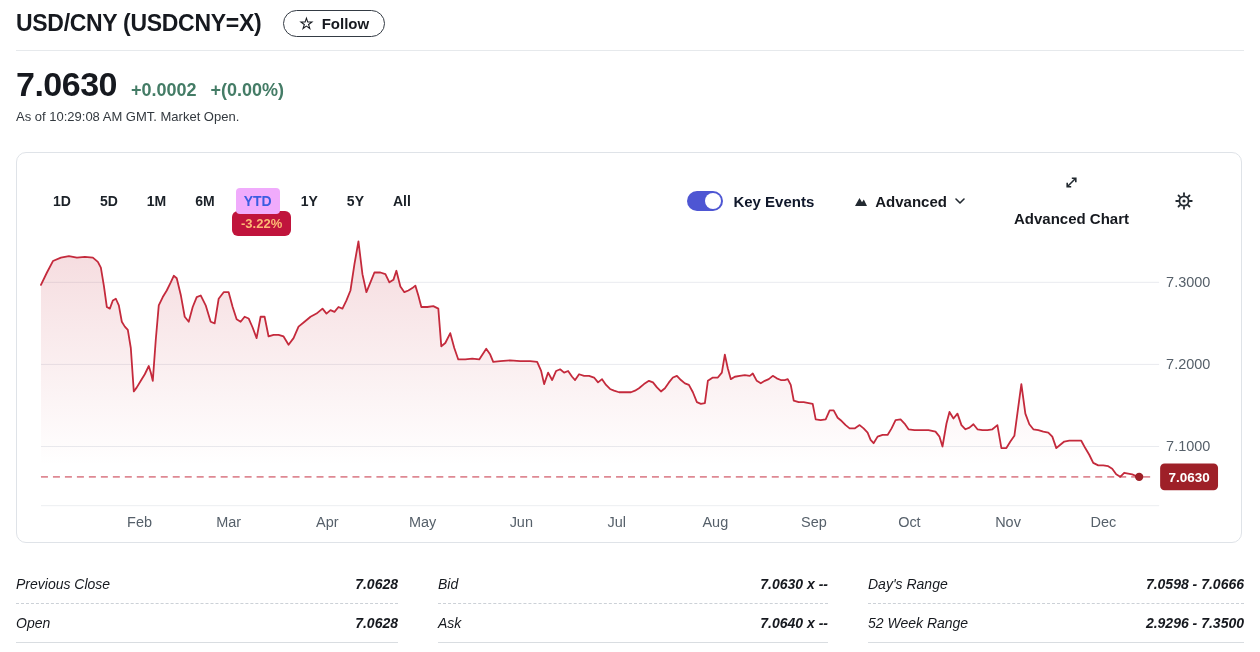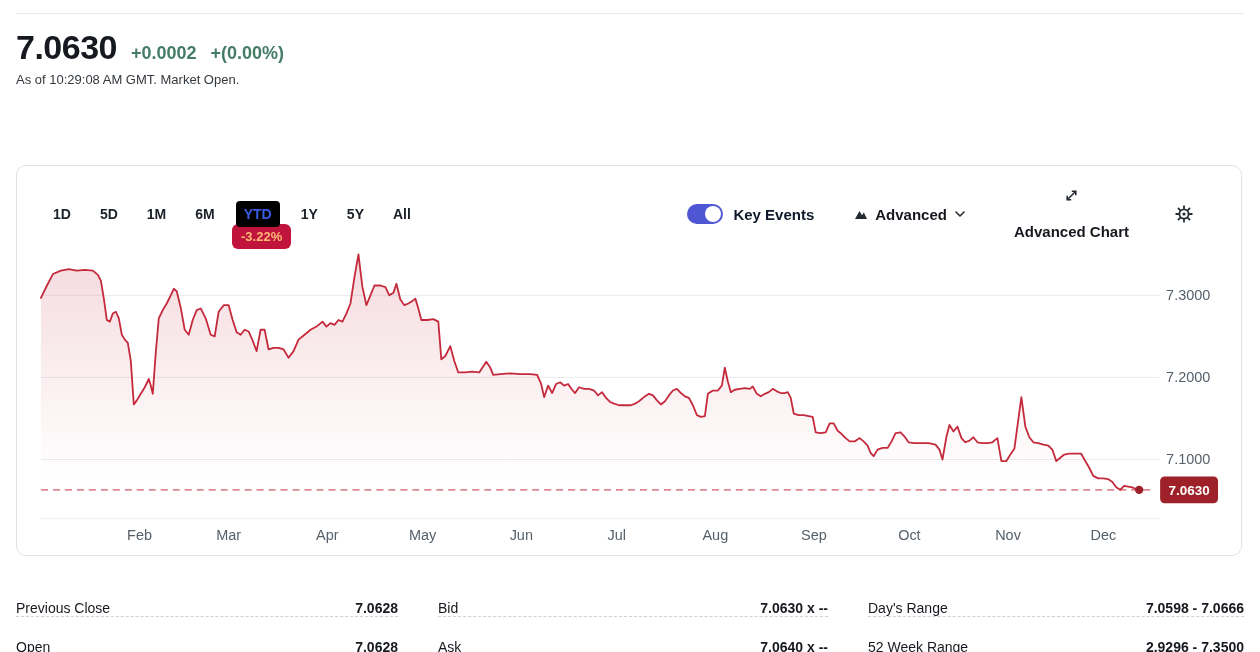--- a/index.html
+++ b/index.html
@@ -16,48 +16,55 @@
   .quote-row{display:flex;align-items:baseline;gap:14px;padding:16px 16px 0 16px;}
   .price{font-size:34px;font-weight:800;letter-spacing:-0.5px;line-height:1;}
   .change,.change-pct{font-size:18px;font-weight:700;color:#447c66;}
   .asof{font-size:13px;color:#33393f;padding:8px 16px 0 16px;}
 
   
   .card{position:absolute;left:16px;top:152px;width:1226px;height:391px;border:1px solid #dfe3e8;border-radius:10px;background:#fff;box-sizing:border-box;}
   .toolbar{position:absolute;left:0;right:0;top:22px;display:flex;align-items:center;padding:0 48px 0 28px;z-index:3;}
   .tabs{display:flex;align-items:center;gap:13px;}
   .tab{font-size:14px;font-weight:700;color:#1b2128;padding:5px 8px;border-radius:4px;cursor:pointer;}
-  .tab.active{color:#3a5ce1;background:#000000;}
+  .tab.active{color:#3a5ce1;background:#f0abfc;}
   .controls{margin-left:auto;display:flex;align-items:center;}
   .toggle{width:36px;height:20px;border-radius:10px;background:#4e56d3;position:relative;cursor:pointer;flex:none;}
   .toggle .knob{position:absolute;right:2px;top:2px;width:16px;height:16px;border-radius:50%;background:#fff;}
   .ctl-label{font-size:15px;font-weight:700;color:#0f172a;margin-left:10px;}
   .mountain-group{display:flex;align-items:center;gap:7px;margin-left:40px;cursor:pointer;}
   .advanced-group{display:flex;align-items:center;gap:20px;margin-left:48px;cursor:pointer;flex-direction:column;}
   .gear-btn{margin-left:46px;display:flex;align-items:center;cursor:pointer;}
   .grp-label{font-size:15px;font-weight:700;color:#16191f;}
 
   .range-badge{position:absolute;left:215px;top:58px;background:#c0143c;color:#fdba74;font-size:13px;font-weight:700;padding:5px 9px;border-radius:6px;z-index:2;}
   .range-badge::before{content:"";position:absolute;top:-4px;left:50%;margin-left:-5px;width:10px;height:10px;background:#c0143c;transform:rotate(45deg);border-radius:2px;}
 
   svg.chart{position:absolute;left:0;top:0;width:100%;height:100%;z-index:1;}
 
   
   .stats{position:absolute;left:16px;top:565px;width:1228px;display:grid;grid-template-columns:382px 390px 1fr;column-gap:40px;}
-  .stat-row{display:flex;justify-content:space-between;align-items:flex-end;height:38px;font-size:14px;}
+  .stat-row{display:flex;justify-content:space-between;align-items:center;height:38px;font-size:14px;font-style:italic;}
   .stat-row.r1{border-bottom:1px dashed #ccd1d7;}
   .stat-row.r2{border-bottom:1px solid #d9dde1;}
   .stat-label{color:#16191f;}
   .stat-value{font-weight:700;color:#16191f;}
 </style>
 <title>USD/CNY (USDCNY=X)</title></head>
 <body>
 
 <div class="page">
 
+  <div class="title-row">
+    <h1 class="symbol-title">USD/CNY (USDCNY=X)</h1>
+    <button class="follow-btn">
+      <span class="star-icon">☆</span>
+      <span>Follow</span>
+    </button>
+  </div>
   <hr class="header-divider">
 
   <div class="quote-row">
     <span class="price">7.0630</span>
     <span class="change">+0.0002</span>
     <span class="change-pct">+(0.00%)</span>
   </div>
   <div class="asof">As of 10:29:08 AM GMT. Market Open.</div>
 
   <div class="card">

